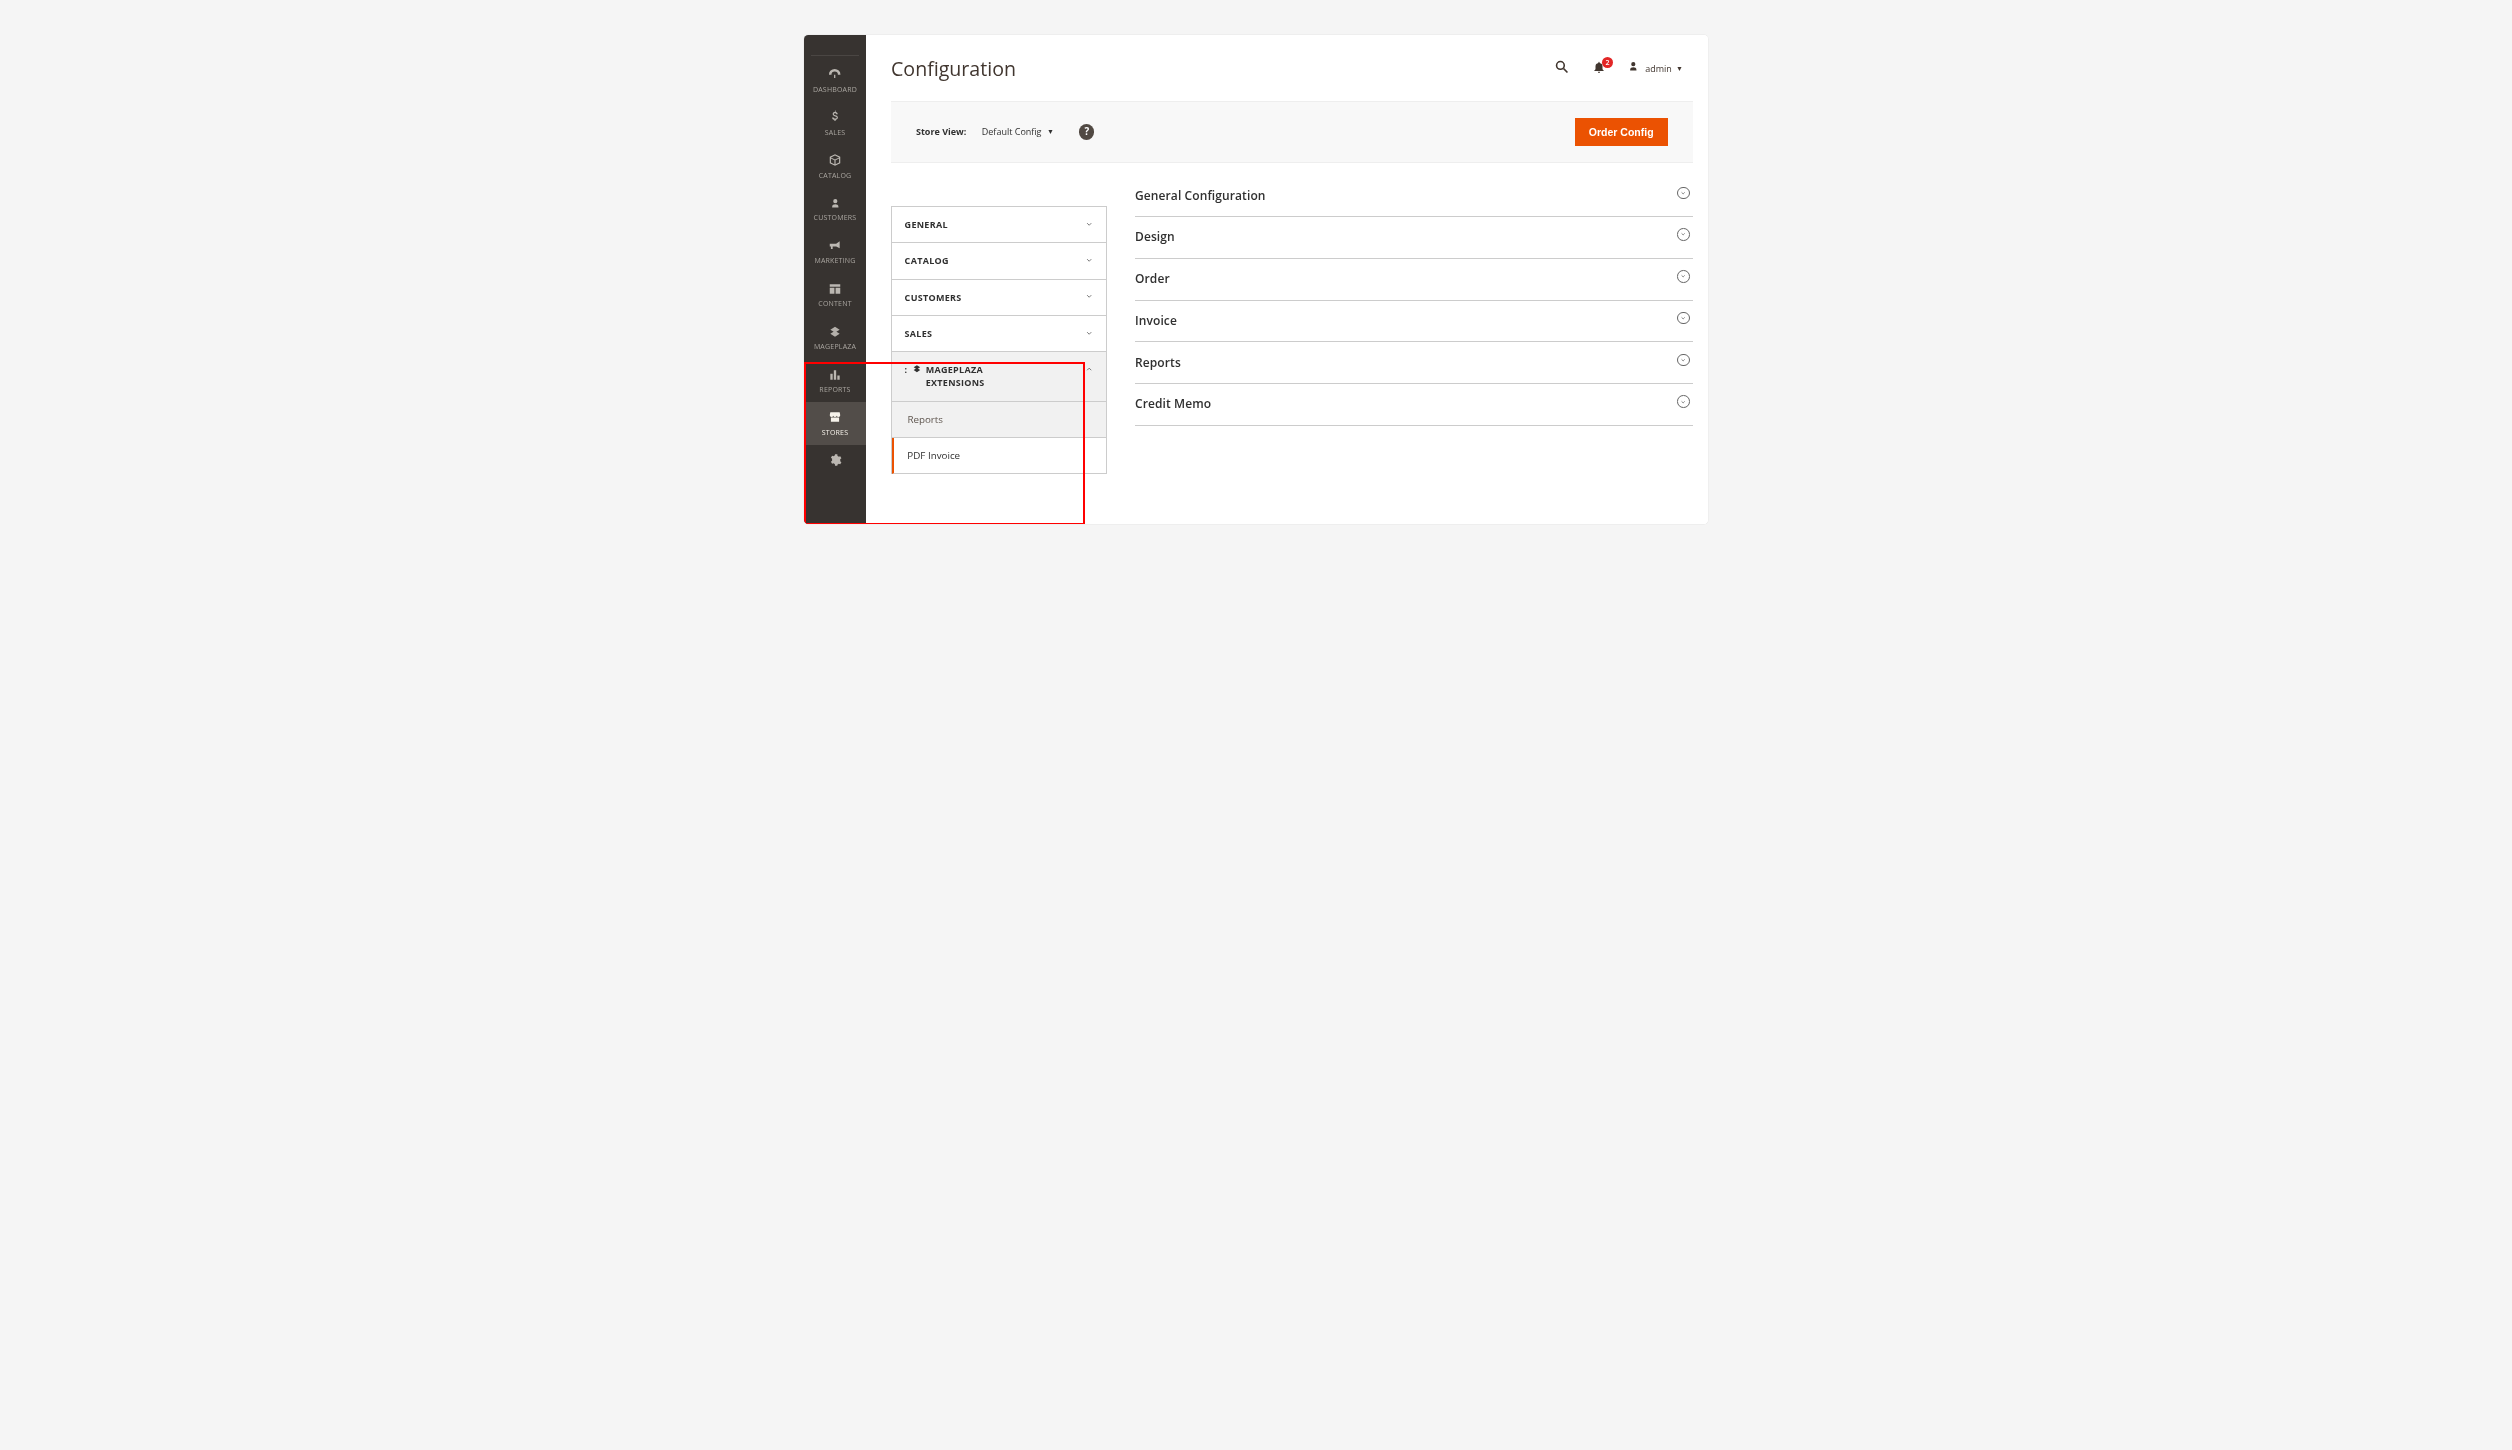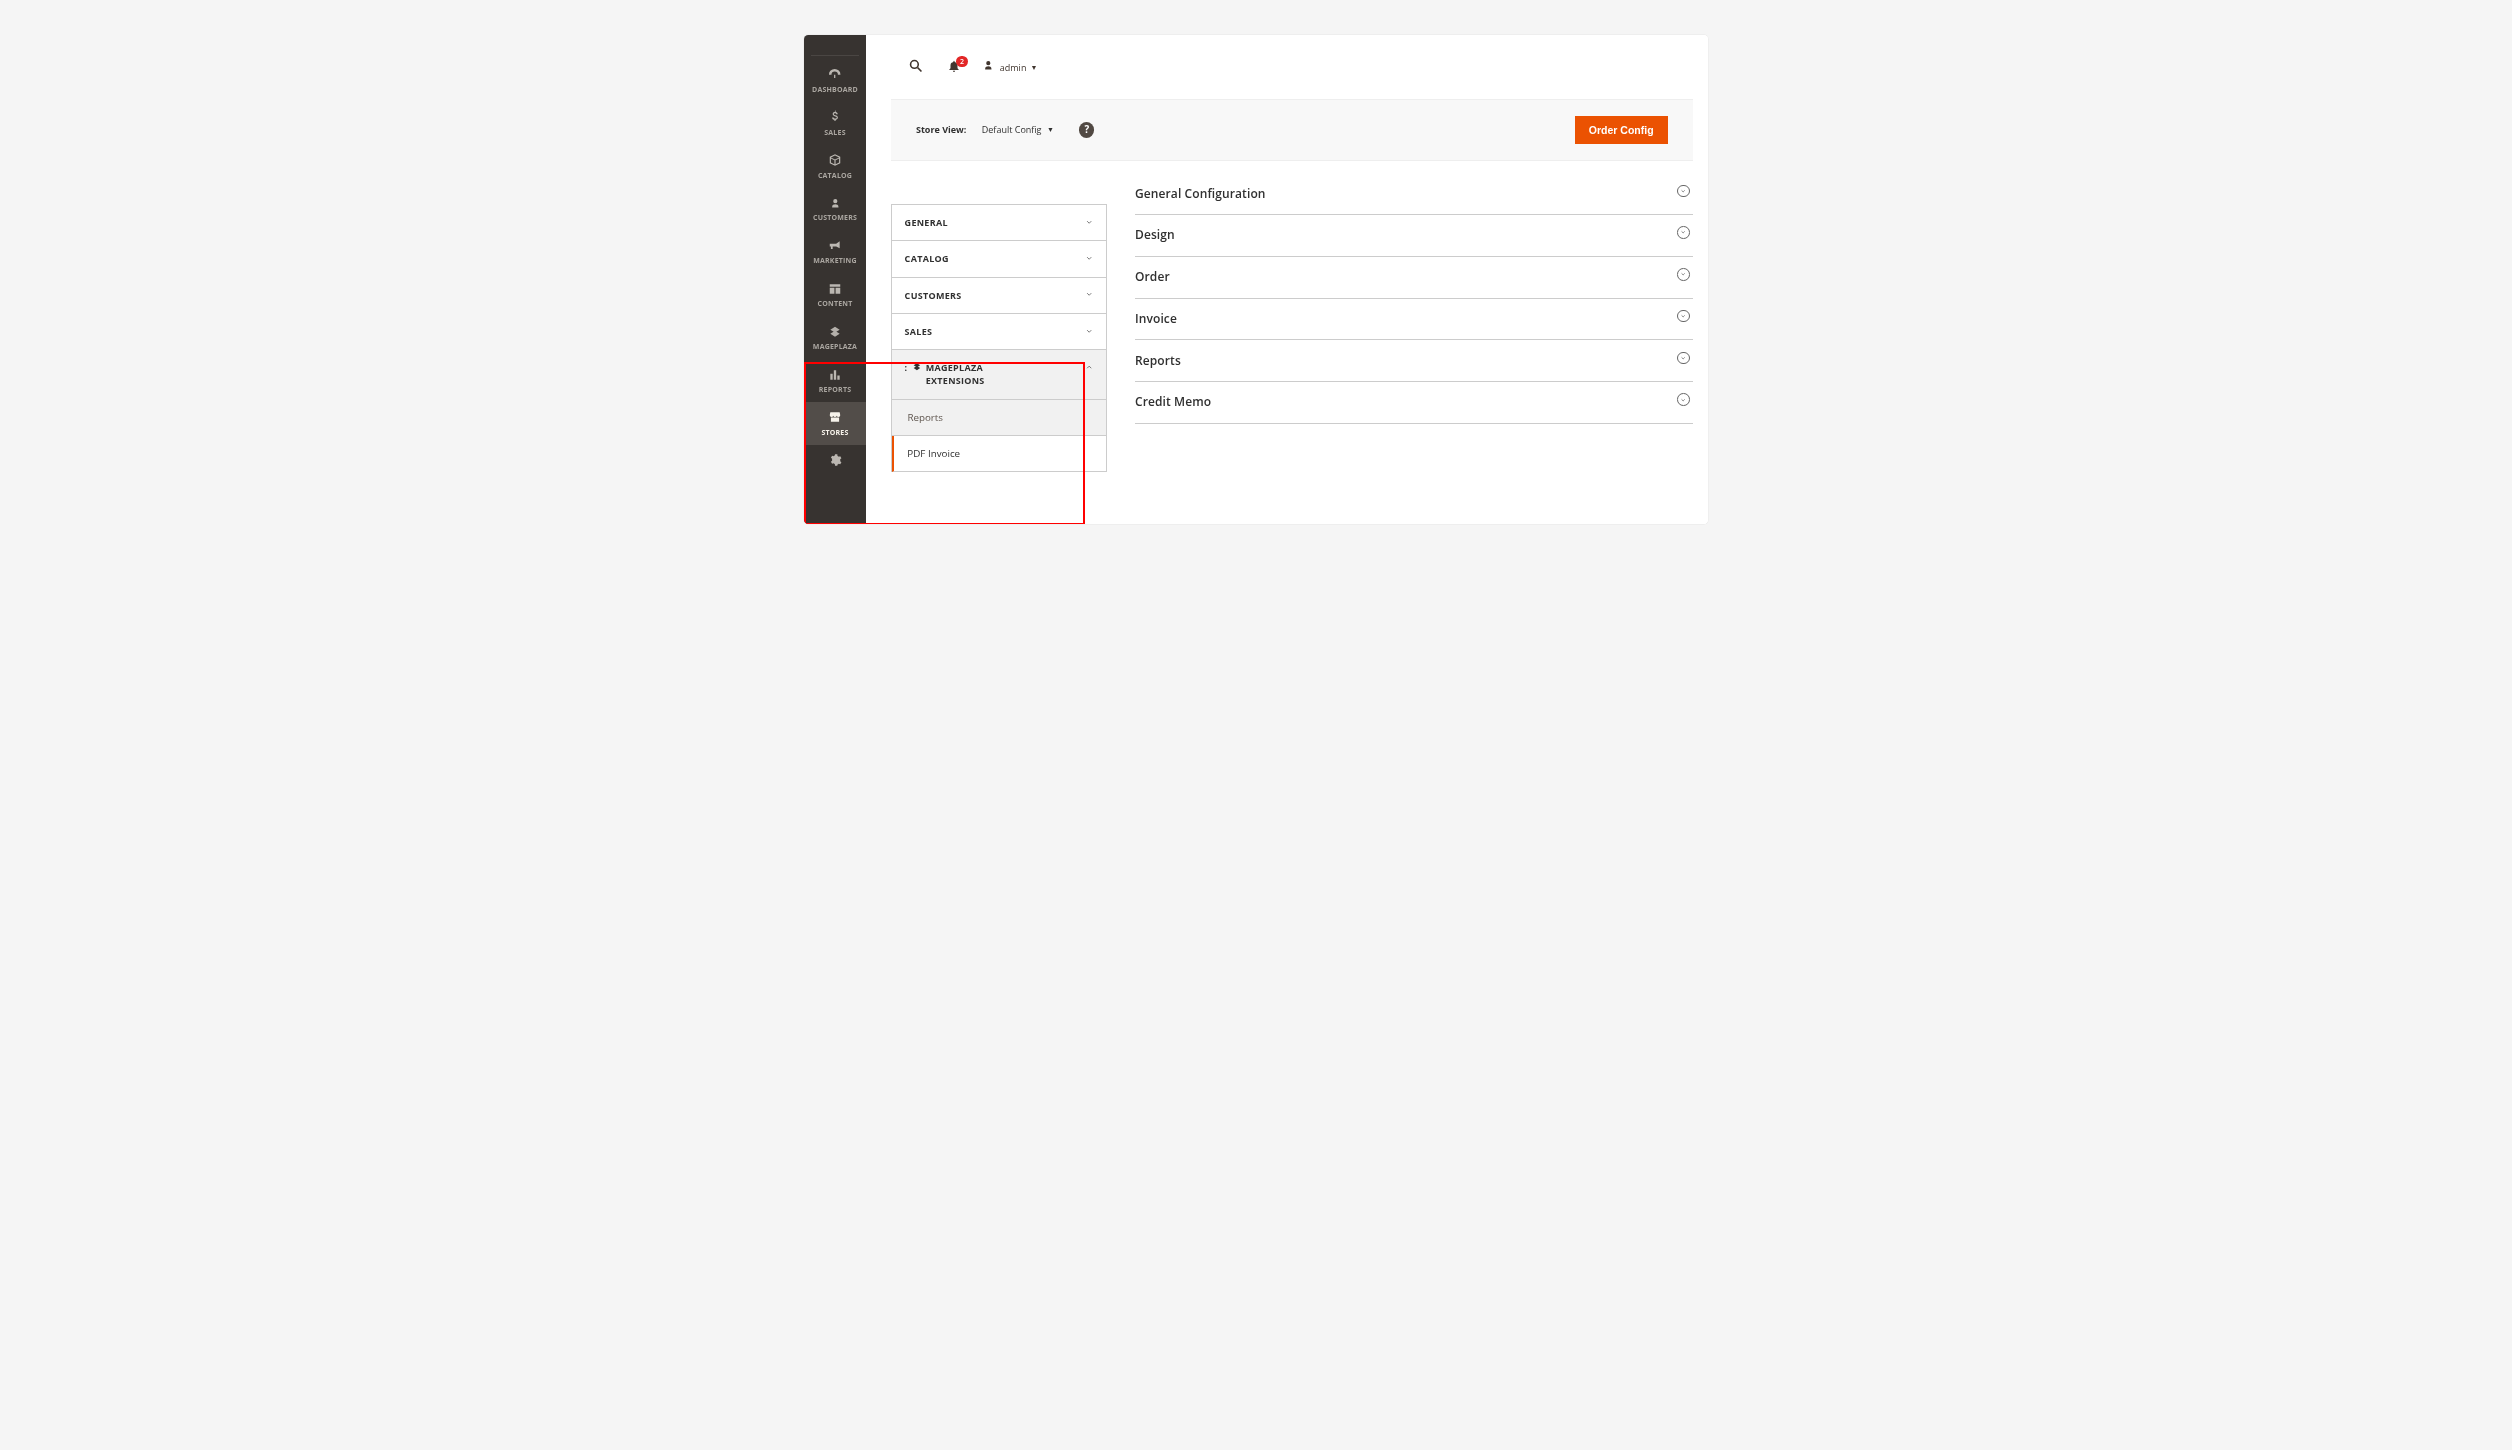--- a/index.html
+++ b/index.html
@@ -56,21 +56,21 @@
     display: flex;
     align-items: center;
     justify-content: center;
     margin-bottom: 2.8px;
     color: #bbb7b1;
   }
   .sidebar-item.active .icon { color: #f7f3eb; }
   .sidebar-item-label {
     text-align: center;
     line-height: 1.1;
-    font-weight: 700;
+    font-weight: 400;
   }
   
   .main {
     flex: 1;
     display: flex;
     flex-direction: column;
     background: #fff;
     overflow: hidden;
   }
   .header {
@@ -328,20 +328,21 @@
         <svg viewBox="0 0 24 24" width="14" height="14" fill="currentColor">
             <path d="M12 8a4 4 0 1 0 4 4 4 4 0 0 0-4-4zm9 4a7.9 7.9 0 0 0-.1-1.3l2.1-1.6-2-3.5-2.5 1a8 8 0 0 0-2.2-1.3L16 2h-4l-.3 2.3a8 8 0 0 0-2.2 1.3l-2.5-1-2 3.5 2.1 1.6A7.9 7.9 0 0 0 7 12a7.9 7.9 0 0 0 .1 1.3L5 14.9l2 3.5 2.5-1a8 8 0 0 0 2.2 1.3L12 22h4l.3-2.3a8 8 0 0 0 2.2-1.3l2.5 1 2-3.5-2.1-1.6A7.9 7.9 0 0 0 21 12z"></path>
           </svg>
       </span>
     </div>
   </nav>
 
   <div class="main">
 
     <div class="header">
+      <h1 class="page-title">Configuration</h1>
 
       <div class="hdr-icon">
         <span>
           <svg viewBox="0 0 24 24" width="15.4" height="15.4" fill="none" stroke="currentColor" stroke-width="2.5">
               <circle cx="10" cy="10" r="6"></circle>
               <line x1="15" y1="15" x2="21" y2="21"></line>
             </svg>
         </span>
       </div>
 

